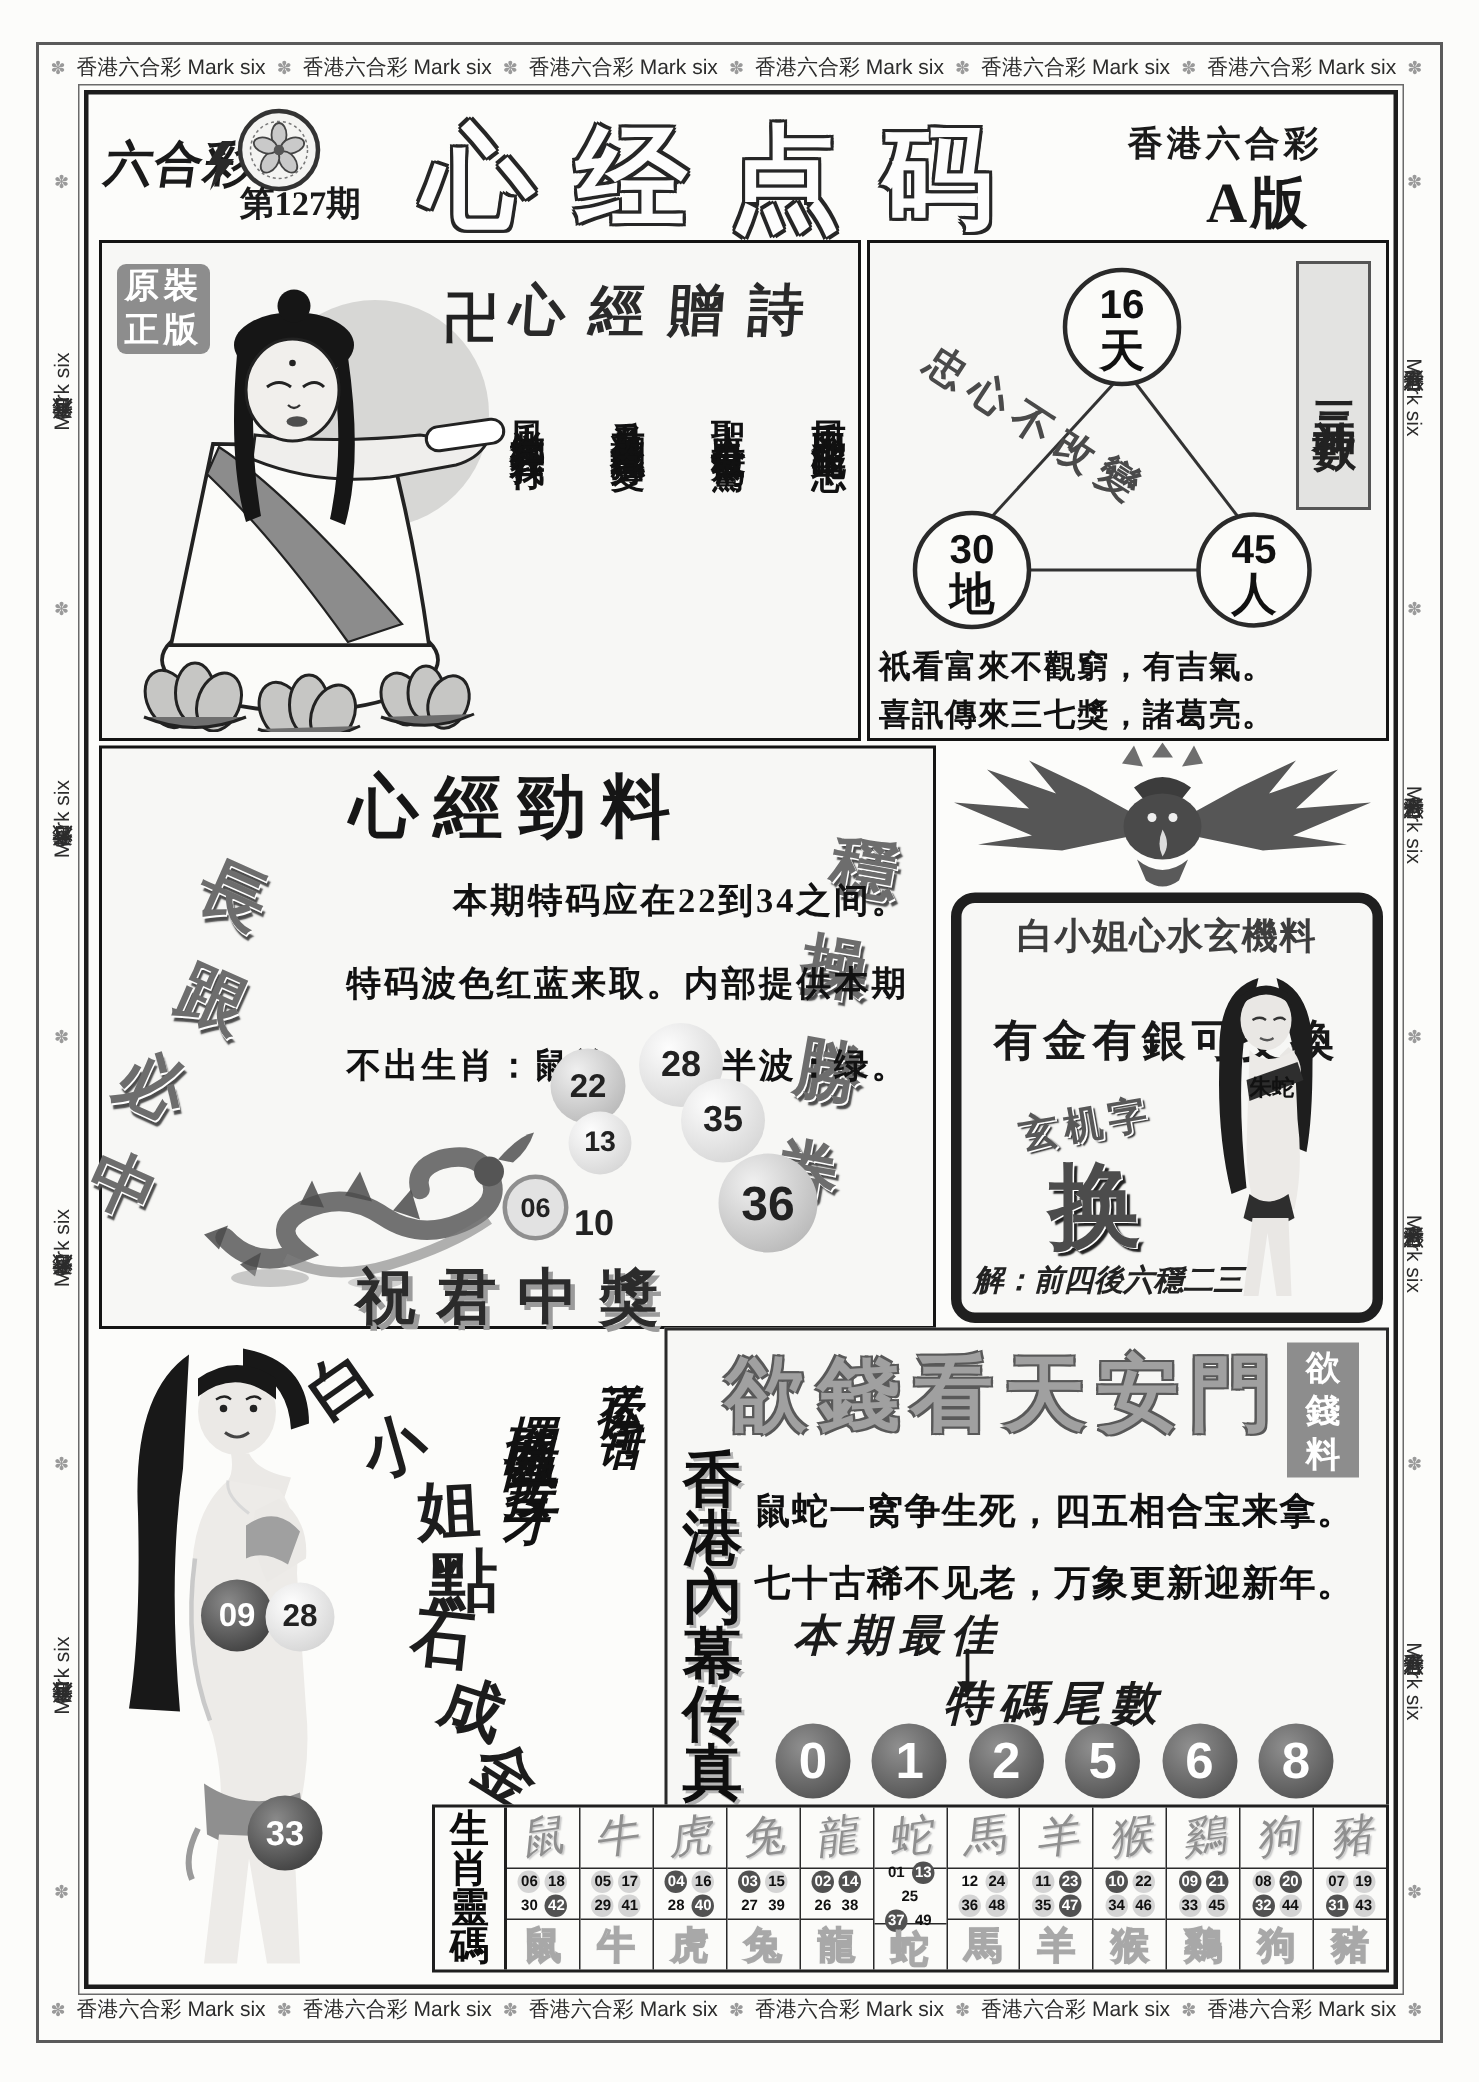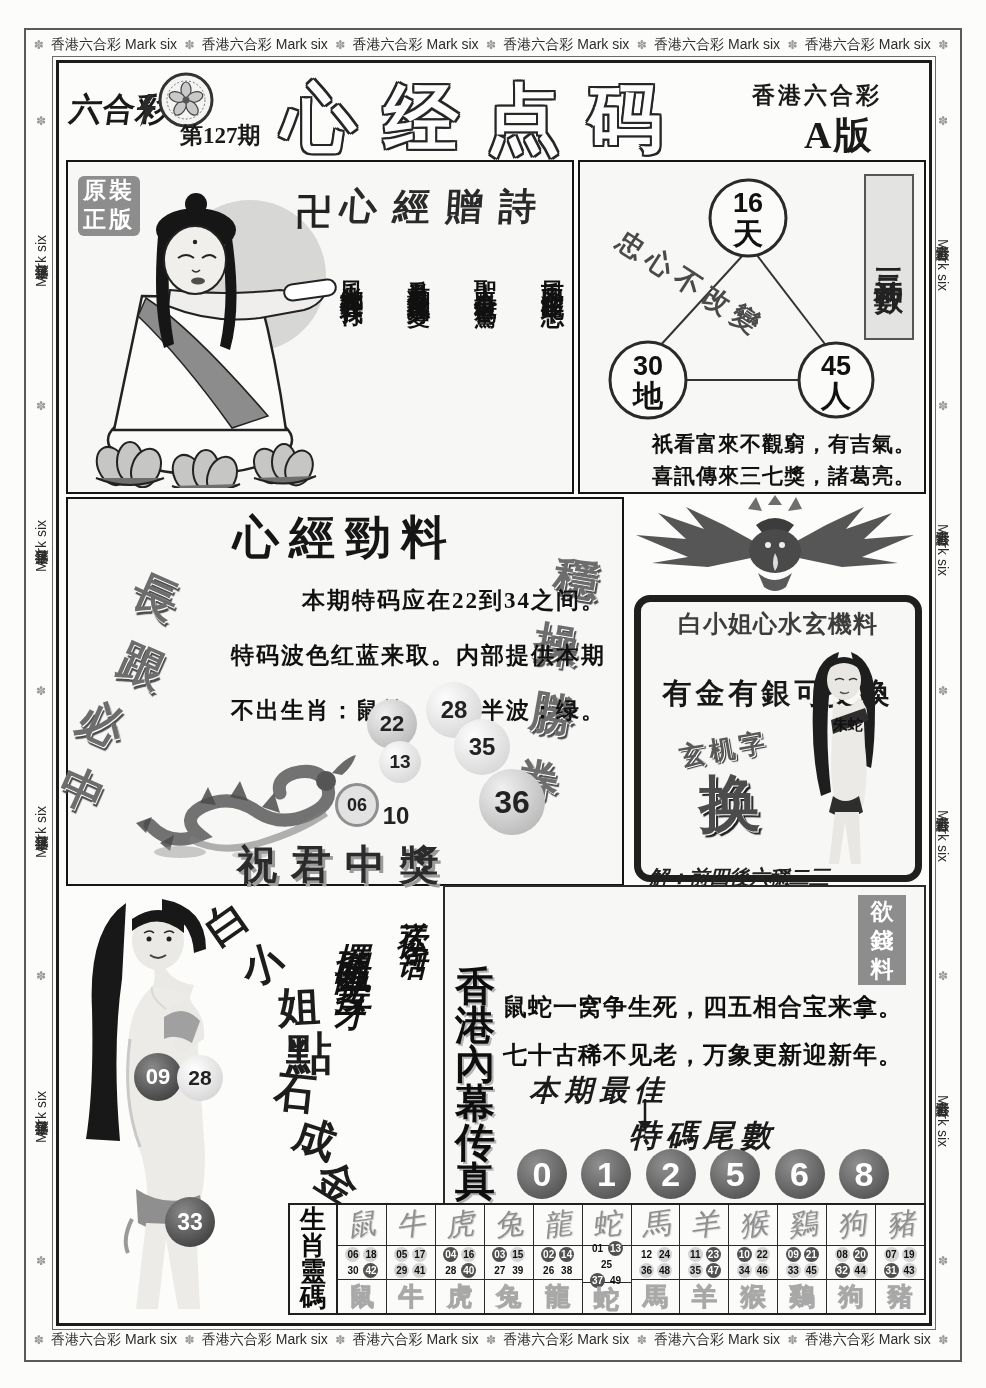--- a/index.html
+++ b/index.html
@@ -19,21 +19,21 @@
   .strip-right{left:929px;top:60px;height:1262px;}
   .vtxt{writing-mode:vertical-rl;}
   .strip-left .vtxt{transform:rotate(180deg);}
 
   .inner-frame{position:absolute;left:56px;top:60px;width:870px;height:1260px;border:3px solid #1c1c1c;}
   .inner-frame::before{content:'';position:absolute;inset:-7px;border:1.5px solid #6a6a6a;}
 
   
   .logo-text{left:70px;top:88px;font-size:32px;font-weight:bold;transform:skewX(-8deg);letter-spacing:1px;
              font-family:"Liberation Sans",sans-serif;}
-  .issue{left:160px;top:120px;font-size:23px;font-weight:bold;margin-left:20px;}
+  .issue{left:160px;top:120px;font-size:23px;font-weight:bold;}
   .main-title{left:282px;top:70px;font-size:74px;font-weight:bold;letter-spacing:28px;color:#fdfdfd;
      text-shadow:-2px -2px 0 #262626,2px -2px 0 #262626,-2px 2px 0 #262626,2px 2px 0 #262626,
                   0 -2px 0 #262626,0 2px 0 #262626,-2px 0 0 #262626,2px 0 0 #262626;white-space:nowrap;}
   .brand-right{left:752px;top:80px;font-size:23px;font-weight:bold;letter-spacing:3px;}
   .edition{left:804px;top:110px;font-size:38px;font-weight:bold;letter-spacing:2px;}
 
   
   .box{position:absolute;border:2.5px solid #141414;background:#f7f7f5;}
 
   
@@ -47,21 +47,21 @@
         flex-direction:row-reverse;justify-content:space-between;}
   .poem-col{writing-mode:vertical-rl;font-size:23px;font-weight:bold;letter-spacing:4px;color:#111;}
 
   
   #tri-box{left:578px;top:160px;width:344px;height:330px;}
   .tri-side-label{position:absolute;left:284px;top:12px;width:46px;height:162px;border:2px solid #555;
       background:#e3e3e1;display:flex;align-items:center;justify-content:center;}
   .tri-side-label span{writing-mode:vertical-rl;font-size:29px;font-weight:bold;letter-spacing:6px;color:#222;}
   .tri-diag{position:absolute;left:26px;top:104px;font-size:27px;font-weight:bold;color:#4a4a4a;
             letter-spacing:7px;transform:rotate(33deg);white-space:nowrap;}
-  .tri-line{position:absolute;left:6px;width:330px;text-align:right;font-size:21px;font-weight:bold;
+  .tri-line{position:absolute;left:6px;width:330px;text-align:left;font-size:21px;font-weight:bold;
             letter-spacing:1px;color:#111;white-space:nowrap;}
 
   
   #power-box{left:66px;top:497px;width:554px;height:385px;}
   .power-title{position:absolute;left:0;top:8px;width:100%;text-align:center;font-size:46px;font-weight:bold;
                letter-spacing:10px;color:#161616;}
   .slogan{position:absolute;display:flex;flex-direction:column;gap:9px;font-size:45px;font-weight:bold;
           color:#6d6d6d;text-shadow:1px 1px 0 #fff,3px 3px 1px #4d4d4d;}
   .slogan span{display:block;}
   #slogan-left{left:22px;top:62px;transform:rotate(24deg);}
@@ -83,21 +83,21 @@
   #mystic-box{left:634px;top:595px;width:274px;height:273px;border:7px solid #1f1f1f;border-radius:16px;}
   .mys-header{position:absolute;left:0;top:6px;width:100%;text-align:center;font-size:24px;font-weight:bold;
               color:#3d3d3d;letter-spacing:1px;}
   .mys-line{position:absolute;left:0;width:100%;text-align:center;font-size:29px;font-weight:bold;
             letter-spacing:4px;color:#181818;}
   .hint-label{position:absolute;left:38px;top:130px;font-size:26px;font-weight:bold;color:#585858;
               transform:rotate(-10deg);letter-spacing:4px;text-shadow:1px 1px 0 #fff,2px 2px 1px #333;}
   .hint-char{position:absolute;left:58px;top:160px;font-size:62px;font-weight:bold;color:#4c4c4c;
              text-shadow:1px 1px 0 #fff,3px 3px 1px #222;}
   .solution{position:absolute;left:8px;top:238px;font-size:20px;font-style:italic;font-weight:bold;color:#222;
-            white-space:nowrap;margin-top:24px;}
+            white-space:nowrap;}
 
   
   .diag-char{position:absolute;font-weight:bold;color:#1d1d1d;}
   .hand-col{position:absolute;writing-mode:vertical-rl;font-size:33px;font-weight:bold;font-style:italic;
             letter-spacing:9px;color:#111;}
   .lead-col{position:absolute;writing-mode:vertical-rl;font-size:29px;font-weight:bold;font-style:italic;
             letter-spacing:7px;color:#111;}
   .num-badge{position:absolute;border-radius:50%;display:flex;align-items:center;justify-content:center;
              font-weight:bold;font-family:"Liberation Sans",sans-serif;}
   .num-badge.dark{background:radial-gradient(circle at 38% 32%,#8a8a8a,#4a4a4a 70%,#333);color:#fff;}
@@ -417,20 +417,21 @@
     <div class="hand-col" style="left:262px;top:32px">擺開陣勢按三才</div>
     <div class="lead-col" style="left:326px;top:14px">送你一句话：</div>
     <div id="badges">
         <div class="num-badge dark" style="left: 68px; top: 168px; width: 48px; height: 48px; font-size: 22px;">09</div>
         <div class="num-badge light" style="left: 111px; top: 170px; width: 46px; height: 46px; font-size: 21px;">28</div>
         <div class="num-badge dark" style="left: 99px; top: 312px; width: 50px; height: 50px; font-size: 23px;">33</div>
       </div>
   </div>
 
   <div class="box" id="money-box">
+    <div class="money-title">欲錢看天安門</div>
     <div class="money-badge" id="money-badge">
         <div>欲</div>
         <div>錢</div>
         <div>料</div>
       </div>
     <div class="money-side" id="money-side">
         <div>香</div>
         <div>港</div>
         <div>內</div>
         <div>幕</div>

